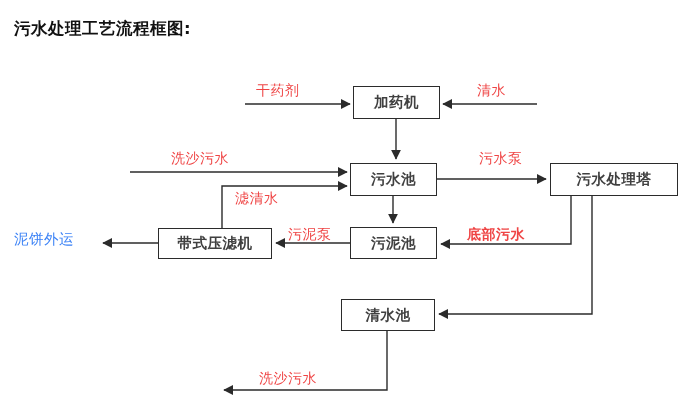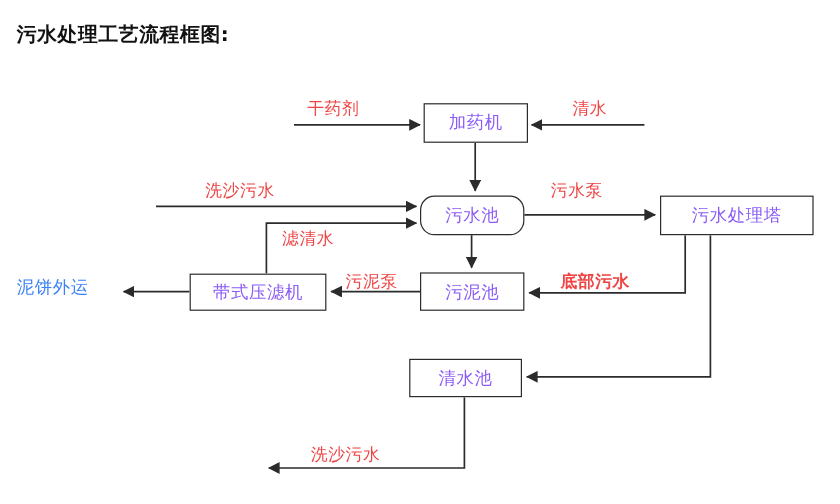--- a/index.html
+++ b/index.html
@@ -40,23 +40,24 @@
   }
   .node {
     position: absolute;
     box-sizing: border-box;
     border: 1.4px solid #2b2b2b;
     background: #ffffff;
     display: flex;
     align-items: center;
     justify-content: center;
     font-size: 14.5px;
-    color: #8b5cf6;
+    color: #404040;
     white-space: nowrap;
     letter-spacing: 0.5px;
+    font-weight: bold;
   }
   .edge-label {
     position: absolute;
     font-size: 14px;
     color: #ef4444;
     white-space: nowrap;
     letter-spacing: 0.5px;
     background: transparent;
   }
   .terminal-label {
@@ -105,21 +106,21 @@
       <path d="M 592 196 L 592 314 L 439 314" marker-end="url(#arrow)"></path>
 
       <path d="M 387 331 L 387 390 L 224 390" marker-end="url(#arrow)"></path>
     </g>
   </svg>
 
   <div class="node" style="left:353px; top:86px; width:87px; height:33px;">
     <span>加药机</span>
   </div>
 
-  <div class="node" style="left:350px; top:163px; width:87px; height:33px;border-radius:12px;">
+  <div class="node" style="left:350px; top:163px; width:87px; height:33px;">
     <span>污水池</span>
   </div>
 
   <div class="node" style="left:550px; top:163px; width:128px; height:33px;">
     <span>污水处理塔</span>
   </div>
 
   <div class="node" style="left:350px; top:227px; width:87px; height:32px;">
     <span>污泥池</span>
   </div>
@@ -128,21 +129,21 @@
     <span>带式压滤机</span>
   </div>
 
   <div class="node" style="left:341px; top:299px; width:94px; height:32px;">
     <span>清水池</span>
   </div>
 
   <div class="edge-label" style="left:256px; top:82px;">干药剂</div>
   <div class="edge-label" style="left:477px; top:82px;">清水</div>
   <div class="edge-label" style="left:171px; top:150px;">洗沙污水</div>
-  <div class="edge-label" style="left:459px; top:150px;">污水泵</div>
+  <div class="edge-label" style="left:479px; top:150px;">污水泵</div>
   <div class="edge-label" style="left:235px; top:190px;">滤清水</div>
   <div class="edge-label" style="left:288px; top:226px;">污泥泵</div>
   <div class="edge-label" style="left:467px; top:226px;font-weight:bold;">底部污水</div>
   <div class="edge-label" style="left:259px; top:370px;">洗沙污水</div>
 
   <div class="terminal-label" style="left:14px; top:230px;">泥饼外运</div>
 
 </div>
 
 </body></html>

